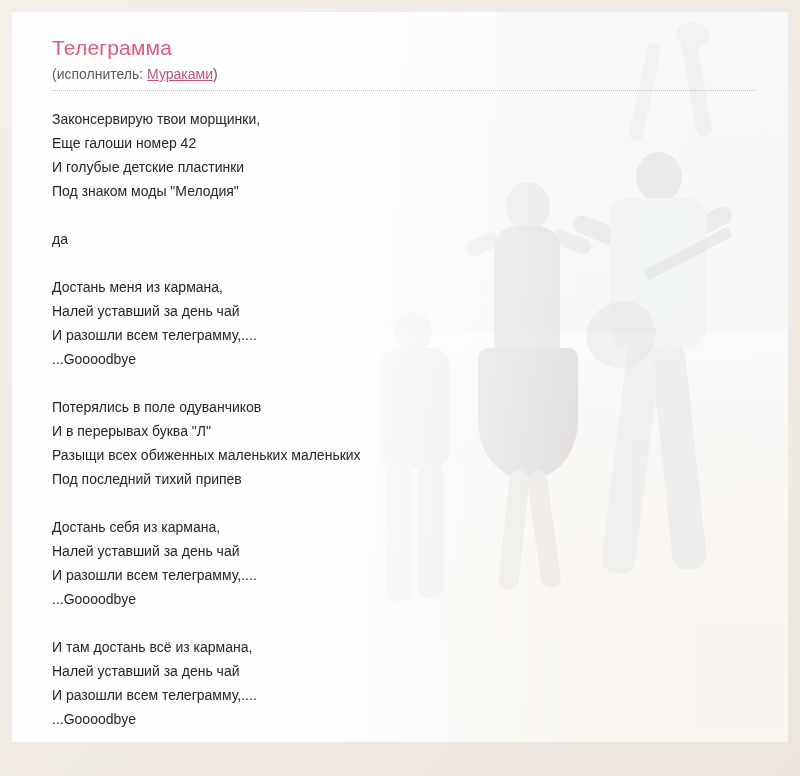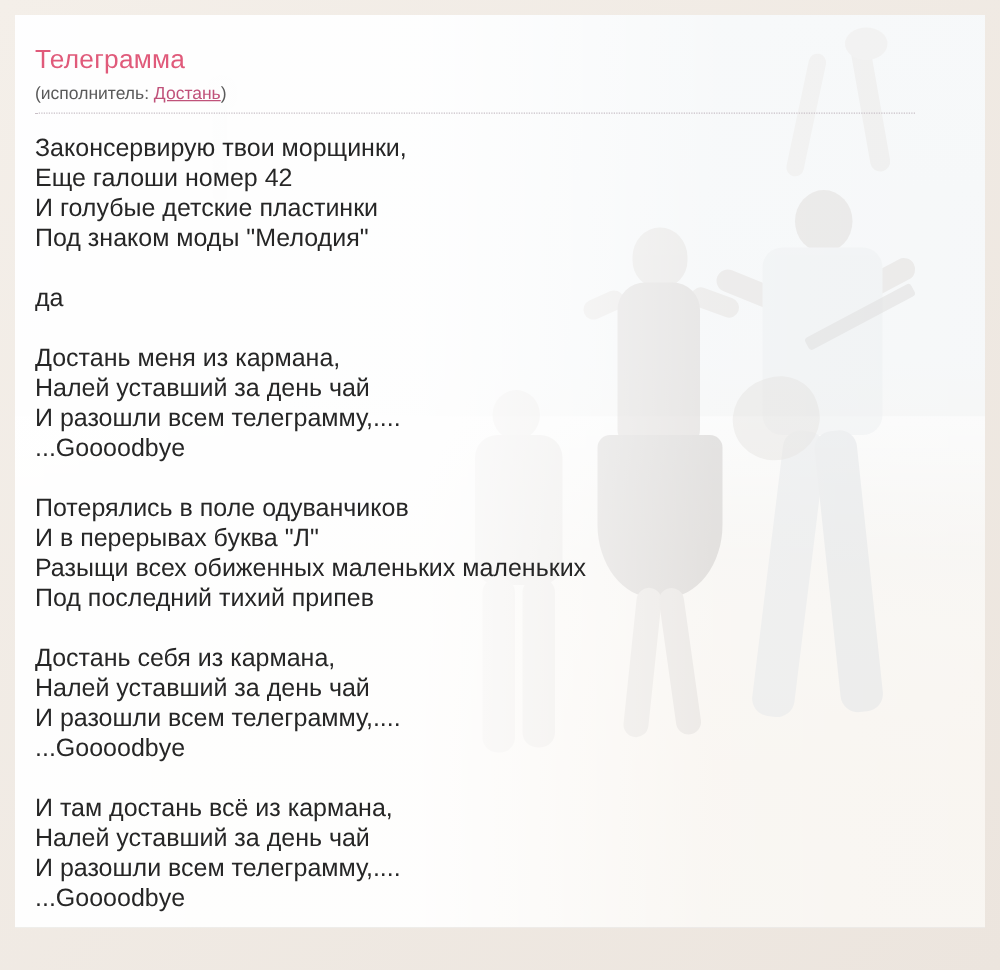--- a/index.html
+++ b/index.html
@@ -219,21 +219,21 @@
       rgba(255,255,255,.97) 0%,
       rgba(255,255,255,.94) 42%,
       rgba(255,255,255,.80) 58%,
       rgba(255,255,255,.66) 72%,
       rgba(255,255,255,.62) 100%);
   }
 
   
   .content {
     position: absolute;
-    left: 28px;
+    left: 52px;
     top: 36px;
     width: 700px;
   }
   .song-title {
     margin: 0;
     font-size: 21px;
     font-weight: normal;
     color: #e05a7a;
     letter-spacing: .2px;
   }
@@ -246,21 +246,21 @@
     width: 704px;
     box-sizing: border-box;
   }
   .artist-link {
     color: #c0527a;
     text-decoration: underline;
     cursor: pointer;
   }
   .lyrics {
     margin: 16px 0 0 0;
-    font-size: 20px;
+    font-size: 14px;
     line-height: 24px;
     color: #262626;
     white-space: pre-wrap;
   }
   .lyrics-block {
     margin: 0 0 24px 0;
   }
   .lyrics-block:last-child { margin-bottom: 4px; }
   .lyrics-line { display: block; }
 </style>
@@ -311,18 +311,18 @@
       <div id="guitar-body"></div>
       <div id="guitar-neck"></div>
     </div>
 
     <div class="photo-wash"></div>
   </div>
 
   <div class="content">
     <h1 class="song-title" style="color: rgb(224, 90, 122);">Телеграмма</h1>
 
-    <p class="artist-line"><span>(исполнитель: </span><a class="artist-link" href="#" style="color: rgb(192, 82, 122);">Достань</a><span>)</span></p>
+    <p class="artist-line"><span>(исполнитель: </span><a class="artist-link" href="#" style="color: rgb(192, 82, 122);">Мураками</a><span>)</span></p>
 
     <div class="lyrics" id="lyrics-body"><p class="lyrics-block"><span class="lyrics-line">Законсервирую твои морщинки,</span><span class="lyrics-line">Еще галоши номер 42</span><span class="lyrics-line">И голубые детские пластинки</span><span class="lyrics-line">Под знаком моды "Мелодия"</span></p><p class="lyrics-block"><span class="lyrics-line">да</span></p><p class="lyrics-block"><span class="lyrics-line">Достань меня из кармана,</span><span class="lyrics-line">Налей уставший за день чай</span><span class="lyrics-line">И разошли всем телеграмму,....</span><span class="lyrics-line">...Goooodbye</span></p><p class="lyrics-block"><span class="lyrics-line">Потерялись в поле одуванчиков</span><span class="lyrics-line">И в перерывах буква "Л"</span><span class="lyrics-line">Разыщи всех обиженных маленьких маленьких</span><span class="lyrics-line">Под последний тихий припев</span></p><p class="lyrics-block"><span class="lyrics-line">Достань себя из кармана,</span><span class="lyrics-line">Налей уставший за день чай</span><span class="lyrics-line">И разошли всем телеграмму,....</span><span class="lyrics-line">...Goooodbye</span></p><p class="lyrics-block"><span class="lyrics-line">И там достань всё из кармана,</span><span class="lyrics-line">Налей уставший за день чай</span><span class="lyrics-line">И разошли всем телеграмму,....</span><span class="lyrics-line">...Goooodbye</span></p></div>
   </div>
 
 </div>
 
 </body></html>

